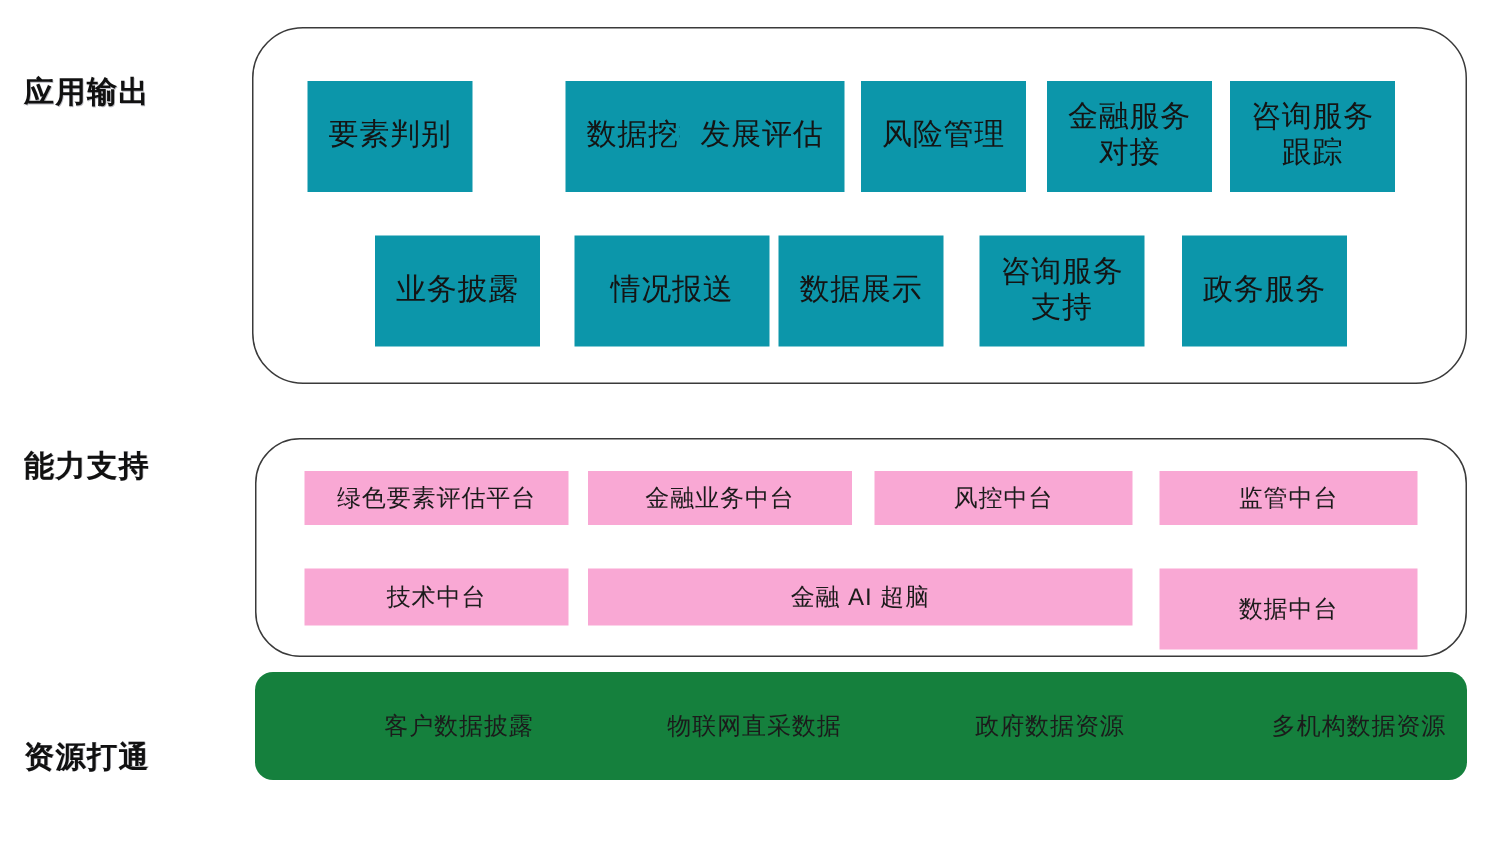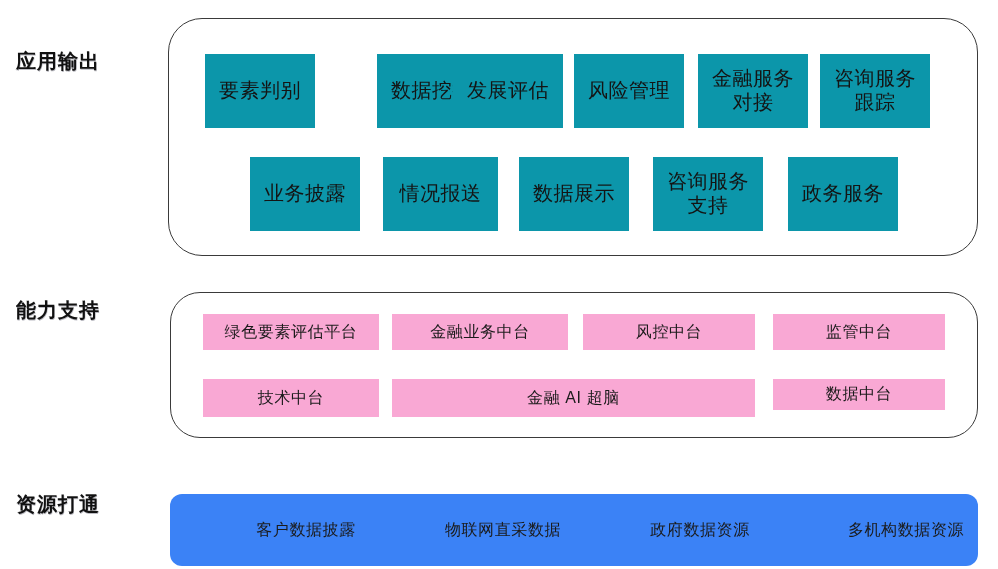--- a/index.html
+++ b/index.html
@@ -80,24 +80,24 @@
     align-items: center;
     justify-content: center;
     text-align: center;
     letter-spacing: 0.6px;
   }
 
   
   #resource-bar {
     position: absolute;
     left: 170px;
-    top: 494px;
+    top: 448px;
     width: 808px;
     height: 72px;
-    background: #3b82f6;
+    background: #15803d;
     border-radius: 12px;
   }
   .resource-item {
     position: absolute;
     top: 0;
     height: 72px;
     display: flex;
     align-items: center;
     justify-content: center;
     font-size: 16px;
@@ -136,25 +136,25 @@
 
 <div class="tile-teal" style="left: 205px; top: 54px; width: 110px; height: 74px;">要素判别</div>
     <div class="tile-teal" style="left: 329px; top: 54px; width: 110px; height: 74px; margin-left: 48px;">数据挖掘</div>
     <div class="tile-teal" style="left: 453px; top: 54px; width: 110px; height: 74px;">发展评估</div>
     <div class="tile-teal" style="left: 574px; top: 54px; width: 110px; height: 74px;">风险管理</div>
     <div class="tile-teal" style="left: 698px; top: 54px; width: 110px; height: 74px;">金融服务
 对接</div>
     <div class="tile-teal" style="left: 820px; top: 54px; width: 110px; height: 74px;">咨询服务
 跟踪</div>
     <div class="tile-teal" style="left: 250px; top: 157px; width: 110px; height: 74px;">业务披露</div>
-    <div class="tile-teal" style="left: 383px; top: 157px; width: 115px; height: 74px; text-align: right;">情况报送</div>
+    <div class="tile-teal" style="left: 383px; top: 157px; width: 130px; height: 74px; text-align: right;">情况报送</div>
     <div class="tile-teal" style="left: 519px; top: 157px; width: 110px; height: 74px;">数据展示</div>
     <div class="tile-teal" style="left: 653px; top: 157px; width: 110px; height: 74px;">咨询服务
 支持</div>
     <div class="tile-teal" style="left: 788px; top: 157px; width: 110px; height: 74px;">政务服务</div>
     <div class="tile-blue" style="left: 203px; top: 314px; width: 176px; height: 36px;">绿色要素评估平台</div>
     <div class="tile-blue" style="left: 392px; top: 314px; width: 176px; height: 36px;">金融业务中台</div>
     <div class="tile-blue" style="left: 583px; top: 314px; width: 172px; height: 36px;">风控中台</div>
     <div class="tile-blue" style="left: 773px; top: 314px; width: 172px; height: 36px;">监管中台</div>
     <div class="tile-blue" style="left: 203px; top: 379px; width: 176px; height: 38px;">技术中台</div>
     <div class="tile-blue" style="left: 392px; top: 379px; width: 363px; height: 38px;">金融 AI 超脑</div>
-    <div class="tile-blue" style="left: 773px; top: 379px; width: 172px; height: 31px;">数据中台</div>
+    <div class="tile-blue" style="left: 773px; top: 379px; width: 172px; height: 54px;">数据中台</div>
   </div>
 
 </body></html>

